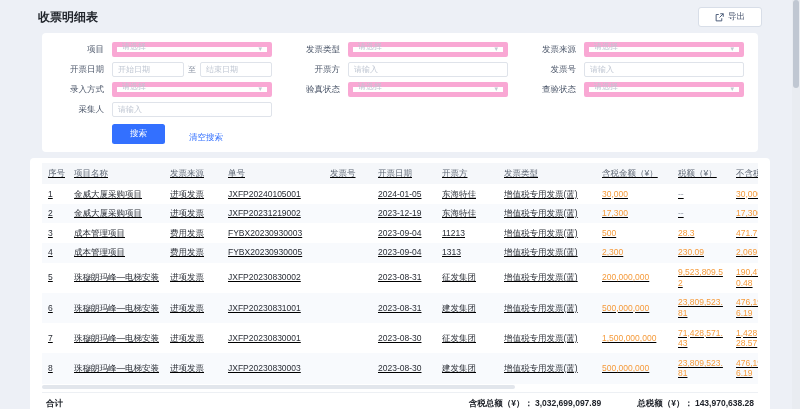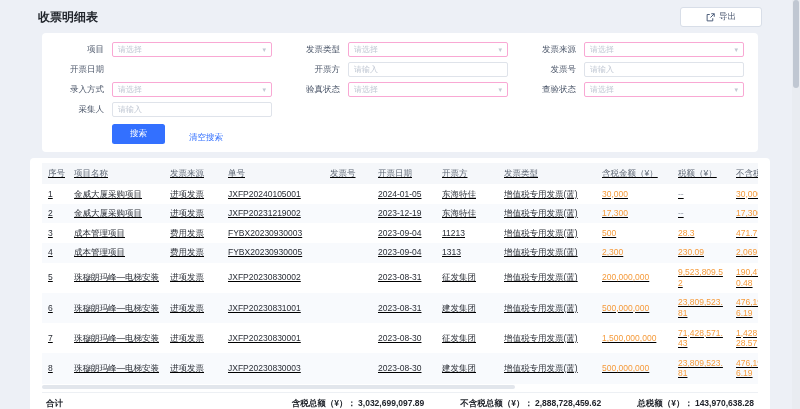--- a/index.html
+++ b/index.html
@@ -1,27 +1,27 @@
 <!DOCTYPE html>
 <html><head>
 <meta charset="utf-8">
 <style>
   *{box-sizing:border-box;margin:0;padding:0;}
   html,body{width:800px;height:409px;overflow:hidden;}
   body{background:#edf0f6;font-family:"Liberation Sans","DejaVu Sans",sans-serif;position:relative;}
 
   .topbar{display:flex;align-items:center;justify-content:space-between;padding:7px 38px 6px;}
   .page-title{font-size:12px;font-weight:700;color:#20242b;}
-  .export-btn{display:flex;align-items:center;gap:4px;background:#fff;border:1px solid #d8dee8;border-radius:3px;padding:3px 25px;font-size:8.5px;color:#45526b;cursor:pointer;}
+  .export-btn{display:flex;align-items:center;gap:4px;background:#fff;border:1px solid #d8dee8;border-radius:3px;padding:3px 16px;font-size:8.5px;color:#45526b;cursor:pointer;}
 
   .filter-card{margin:0 42px;background:#fff;border-radius:4px;padding:9px 14px 8px;}
   .filter-grid{display:grid;grid-template-columns:1fr 1fr 1fr;column-gap:20px;row-gap:5px;}
   .filter-item{display:flex;align-items:center;min-width:0;}
   .f-label{width:48px;flex:none;text-align:right;margin-right:8px;font-size:8.5px;color:#4a5568;}
-  .f-select{flex:1;height:15px;border:1px solid #f9a8d4;border-radius:2px;display:flex;align-items:center;justify-content:space-between;padding:0 5px;background:#fff;cursor:pointer;min-width:0;}
+  .f-select{flex:1;height:15px;border:5px solid #f9a8d4;border-radius:2px;display:flex;align-items:flex-end;justify-content:space-between;padding:0 5px;background:#fff;cursor:pointer;min-width:0;}
   .f-select .ph{font-size:8px;color:#bfc6d2;}
   .caret{font-size:7px;color:#c2c8d2;line-height:1;}
   .f-input{flex:1;height:15px;border:1px solid #dfe3ea;border-radius:2px;padding:0 5px;font-size:8px;color:#333;min-width:0;outline:none;}
   .f-input::placeholder{color:#bfc6d2;}
   .f-range{flex:1;display:flex;align-items:center;gap:4px;min-width:0;}
   .sep{font-size:8px;color:#8a93a3;flex:none;}
   .filter-actions{margin-top:7px;padding-left:56px;display:flex;align-items:flex-end;gap:24px;}
   .btn-search{background:#3370ff;color:#fff;border:none;border-radius:2.5px;font-size:8.5px;padding:4px 18px;cursor:pointer;}
   .btn-clear{background:none;border:none;color:#3370ff;font-size:8.5px;cursor:pointer;}
 
@@ -84,20 +84,25 @@
     <div class="filter-item">
       <span class="f-label">发票来源</span>
       <div class="f-select">
         <span class="ph">请选择</span>
         <span class="caret">▾</span>
       </div>
     </div>
 
     <div class="filter-item">
       <span class="f-label">开票日期</span>
+      <div class="f-range">
+        <input class="f-input" placeholder="开始日期" style="">
+        <span class="sep">至</span>
+        <input class="f-input" placeholder="结束日期" style="">
+      </div>
     </div>
 
     <div class="filter-item">
       <span class="f-label">开票方</span>
       <input class="f-input" placeholder="请输入" style="">
     </div>
 
     <div class="filter-item">
       <span class="f-label">发票号</span>
       <input class="f-input" placeholder="请输入" style="">
@@ -281,21 +286,20 @@
   </div>
 
   <div class="h-scrollbar">
     <div class="thumb"></div>
   </div>
 
   <div class="summary">
     <span class="sum-label">合计</span>
     <div class="sum-items">
         <span class="sum-item"><span class="si-lab">含税总额（¥）：</span><span class="si-val">3,032,699,097.89</span></span>
-        <span class="sum-item"><span class="si-lab">不含税总额（¥）：</span><span class="si-val">2,888,728,459.62</span></span>
         <span class="sum-item"><span class="si-lab">总税额（¥）：</span><span class="si-val">143,970,638.28</span></span>
       </div>
   </div>
 
 </div>
 
 <div class="v-scrollbar">
   <div class="v-thumb"></div>
 </div>
 

